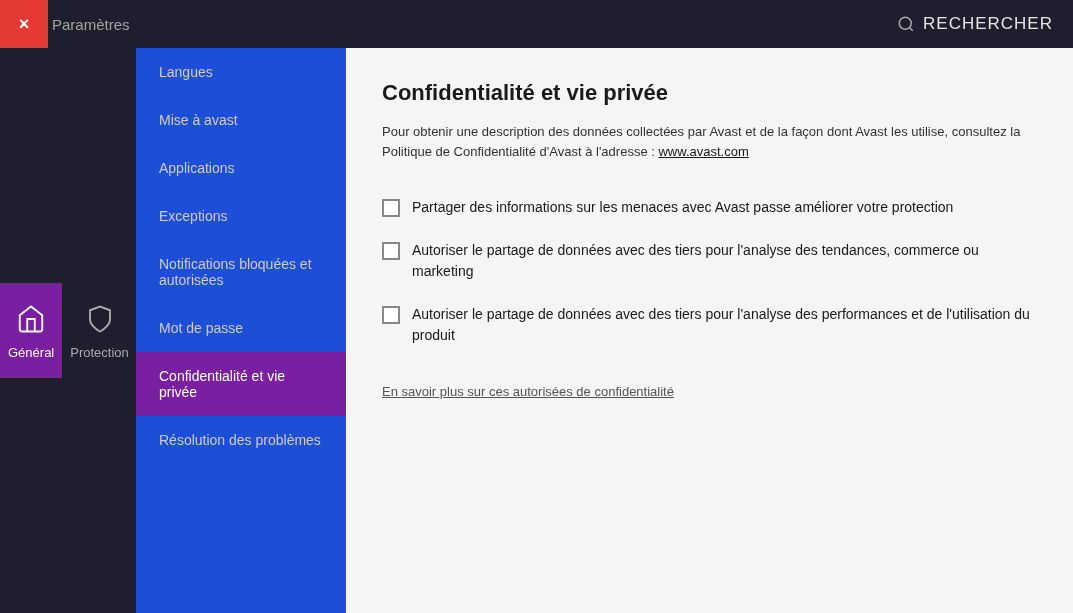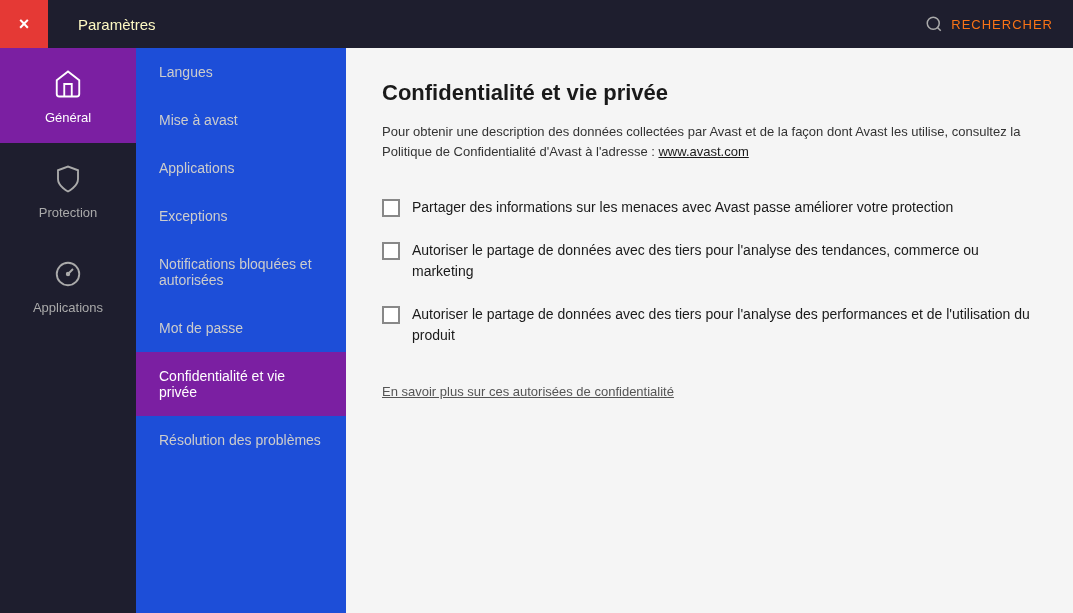--- a/index.html
+++ b/index.html
@@ -30,56 +30,55 @@
       justify-content: center;
       cursor: pointer;
       flex-shrink: 0;
     }
     .close-btn span {
       color: white;
       font-size: 18px;
       font-weight: bold;
     }
     .titlebar-title {
-      color: #fef9c3;
+      color: #a3a3a3;
       font-size: 15px;
       font-weight: 400;
-      margin-left: 30px;
+      margin-left: 4px;
       flex: 1;
     }
     .titlebar-search {
       display: flex;
       align-items: center;
       gap: 8px;
       margin-right: 20px;
       cursor: pointer;
     }
     .titlebar-search .search-icon-svg {
       color: #aaa;
     }
     .titlebar-search span {
-      color: #f97316;
-      font-size: 13px;
+      color: #e5e5e5;
+      font-size: 17px;
       letter-spacing: 1px;
       text-transform: uppercase;
     }
 
     
     .main-content {
       display: flex;
       flex: 1;
       overflow: hidden;
     }
 
     
     .sidebar-primary {
       width: 136px;
       background: #1e1e2e;
       display: flex;
-      flex-direction: column;
       align-items: center;
       padding-top: 0;
       flex-shrink: 0;
     }
     .sidebar-item {
       width: 100%;
       display: flex;
       flex-direction: column;
       align-items: center;
       padding: 18px 8px;

